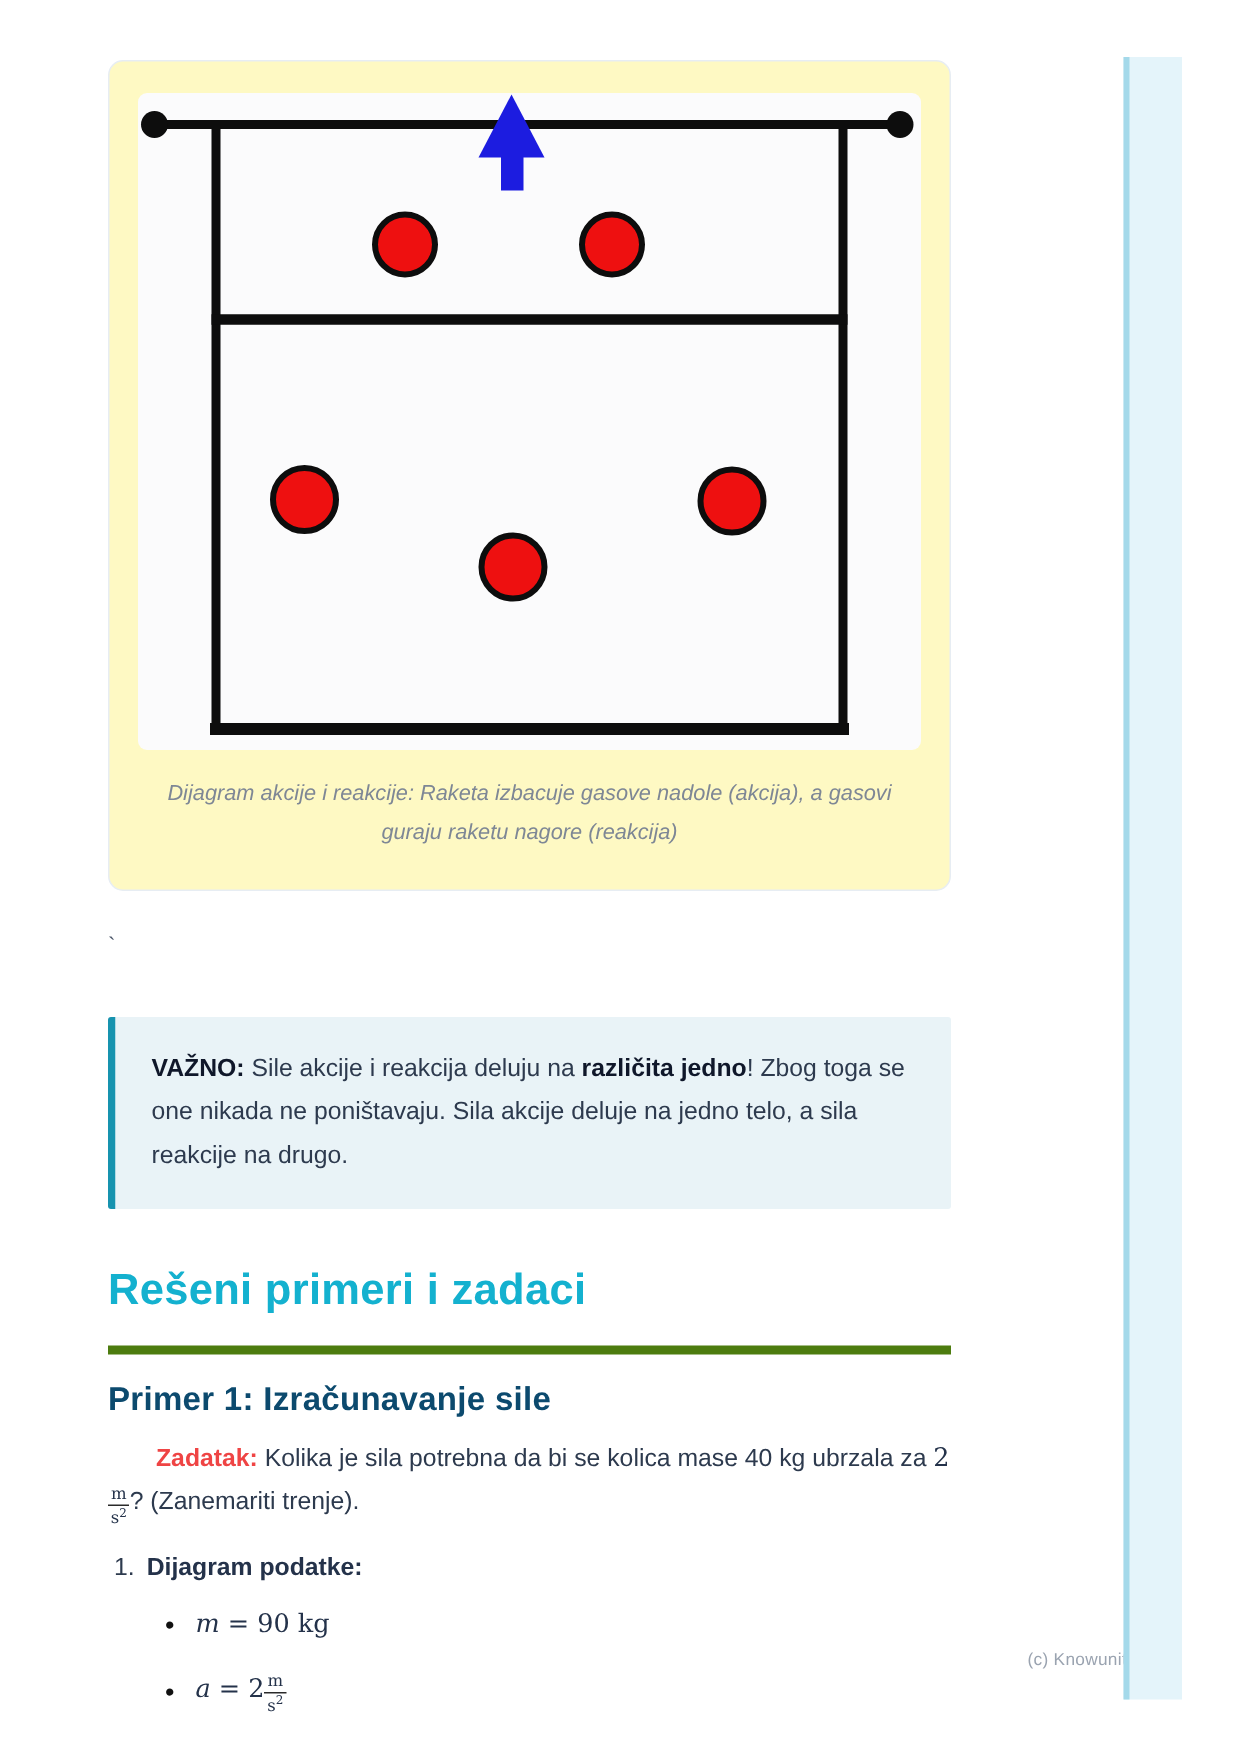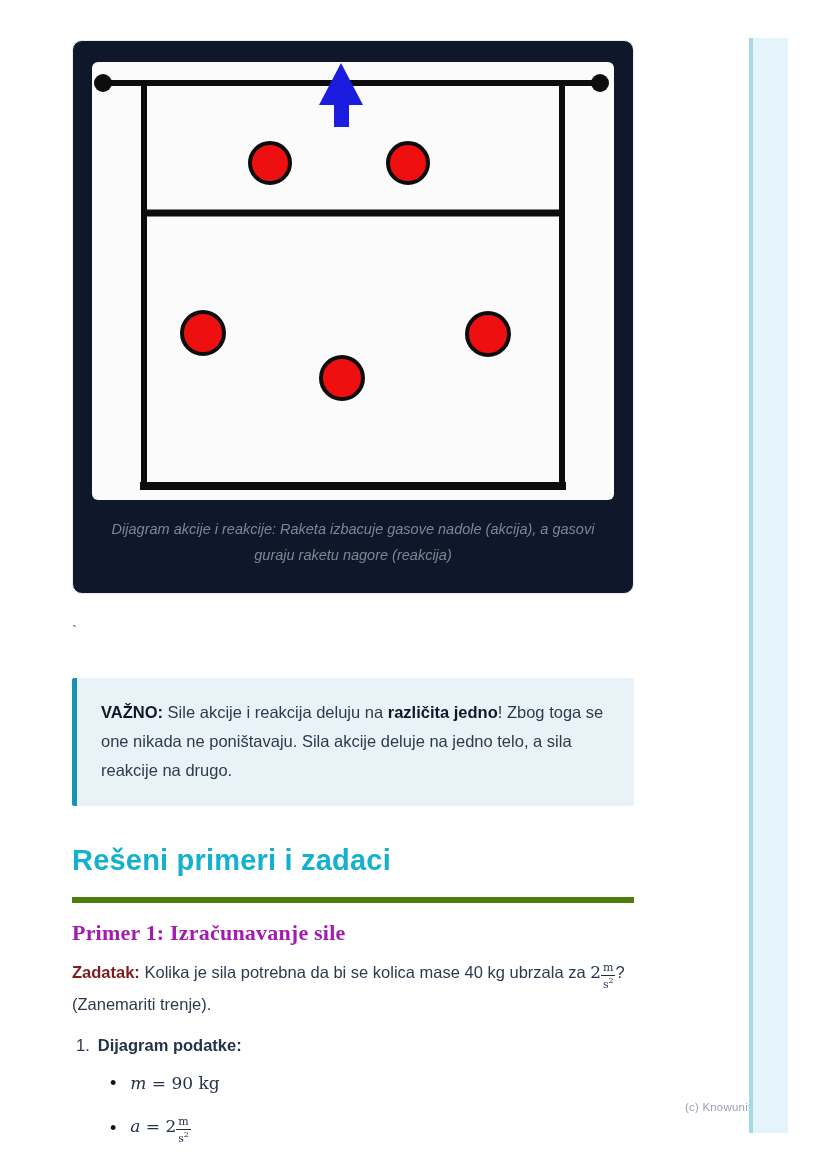--- a/index.html
+++ b/index.html
@@ -7,21 +7,21 @@
   .page {
     position:relative; width:828px; height:1171px; overflow:hidden;
     background:#ffffff;
     font-family:"Liberation Sans", sans-serif;
     color:#2d3a4e;
   }
 
   
   .figure-card {
     position:absolute; left:72px; top:40px; width:562px; height:554px;
-    background:#0f172a; border:1px solid #e7edf3; border-radius:10px;
+    background:#fef9c3; border:1px solid #e7edf3; border-radius:10px;
     padding:21px 19px 0 19px;
   }
   .figure-image {
     width:522px; height:438px; background:#fbfbfc; border-radius:6px;
     overflow:hidden;
   }
   .figure-caption {
     margin-top:16px; text-align:center;
     font-style:italic; font-size:14.5px; line-height:26px; color:#7e8795;
     padding:0 10px;
@@ -55,21 +55,21 @@
   .h3 {
     position:absolute; left:72px; top:920px; width:562px;
     font-size:22px; font-weight:bold; color:#29c7e7; letter-spacing:0.2px;
   }
 
   
   .task {
     position:absolute; left:72px; top:958px; width:566px;
     font-size:16.5px; line-height:29px; color:#2d3a4e;
   }
-  .task b { color:#7f1d1d; }
+  .task b { color:#ef4444;margin-left:32px; }
 
   
   .math { font-family:"DejaVu Serif", serif; font-size:17px; color:#24324a; }
   .math i { font-style:italic; }
   .frac {
     display:inline-block; vertical-align:-0.55em; text-align:center;
     font-family:"DejaVu Serif", serif; line-height:1.05; font-style:normal;
   }
   .frac .num { display:block; font-size:11px; border-bottom:1px solid #2a2a2a; padding:0 2px 1px 2px; }
   .frac .den { display:block; font-size:11px; padding-top:1px; }
@@ -135,21 +135,21 @@
   <p class="stray">`</p>
 
   <div class="info-box">
     <b>VAŽNO:</b><span> Sile akcije i reakcija deluju na </span><b>različita jedno</b><span>! Zbog toga se one nikada ne poništavaju. Sila akcije deluje na jedno telo, a sila reakcije na drugo.</span>
   </div>
 
   <div class="h2-wrap">
     <h2 style="color: rgb(20, 177, 207);">Rešeni primeri i zadaci</h2>
   </div>
 
-  <h3 class="h3" style="color: #a21caf; font-family: Liberation Serif, serif;">Primer 1: Izračunavanje sile</h3>
+  <h3 class="h3" style="color: #0c4a6e;">Primer 1: Izračunavanje sile</h3>
 
   <p class="task">
     <b>Zadatak:</b><span> Kolika je sila potrebna da bi se kolica mase 40 kg ubrzala za </span><span class="math"><span>2</span><span class="frac"><span class="num">m</span><span class="den"><span>s</span><sup>2</sup></span></span></span><span>? (Zanemariti trenje).</span>
   </p>
 
   <div class="steps">
     <div class="step-head">
       <span class="step-num">1.</span>
       <span class="step-title">Dijagram podatke:</span>
     </div>

